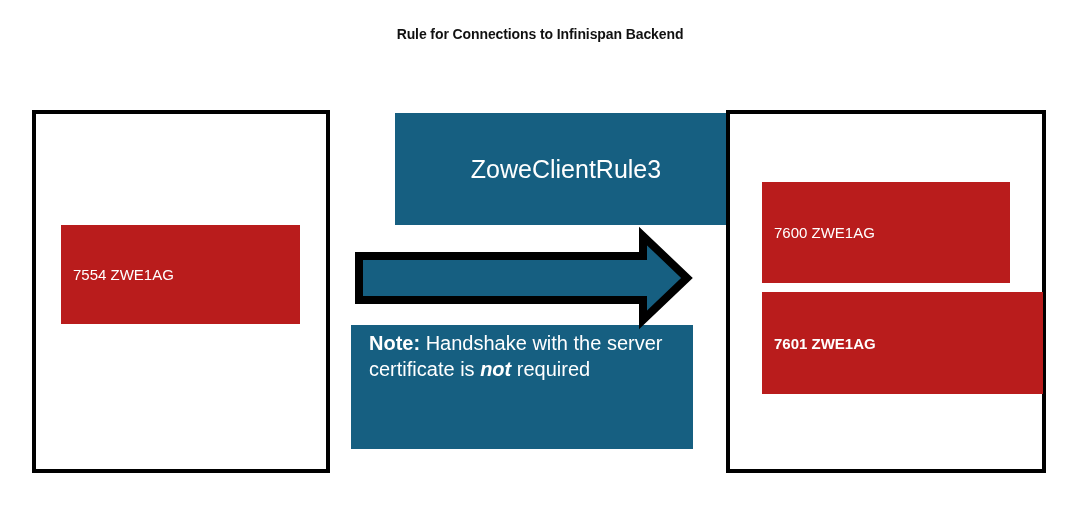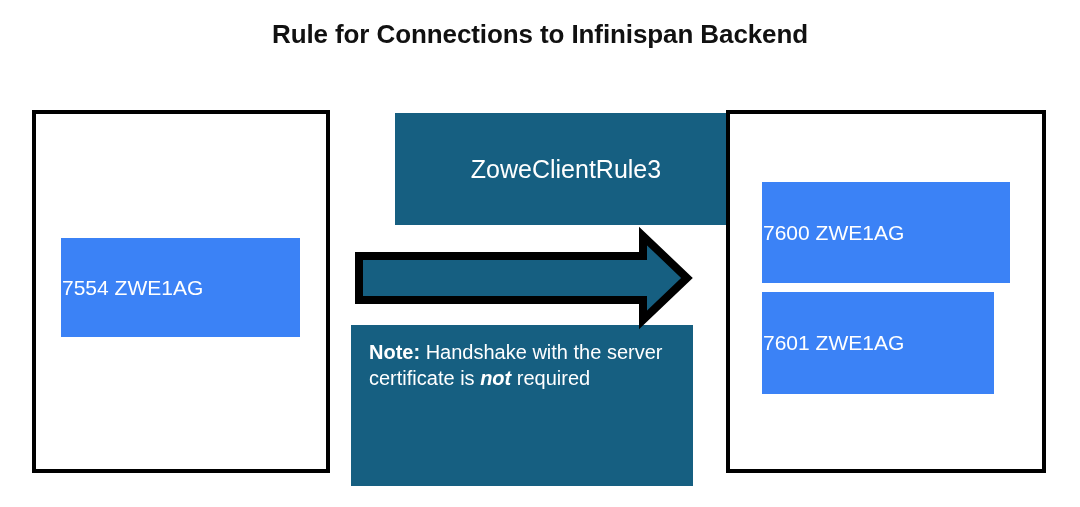--- a/index.html
+++ b/index.html
@@ -21,51 +21,51 @@
   }
 
   
   .title {
     position: absolute;
     left: 0;
     top: 20px;
     width: 1080px;
     text-align: center;
     font-weight: bold;
-    font-size: 26px;
+    font-size: 14px;
     line-height: 29px;
     color: #111111;
     letter-spacing: -0.1px;
   }
 
   
   .framed-box {
     position: absolute;
     background: #ffffff;
     border: 4px solid #000000;
     box-sizing: border-box;
   }
   #left-box  { left: 32px;  top: 110px; width: 298px; height: 363px; }
   #right-box { left: 726px; top: 110px; width: 320px; height: 363px; }
 
   
   .endpoint {
     position: absolute;
-    background: #3b82f6;
+    background: #b91c1c;
     color: #ffffff;
-    font-size: 21px;
+    font-size: 15px;
     display: flex;
     align-items: center;
     box-sizing: border-box;
-    padding-left: 1px;
+    padding-left: 12px;
     white-space: nowrap;
   }
-  #endpoint-7554 { left: 61px;  top: 225px; width: 239px; height: 99px; margin-top: 13px; }
+  #endpoint-7554 { left: 61px;  top: 225px; width: 239px; height: 99px; }
   #endpoint-7600 { left: 762px; top: 182px; width: 248px; height: 101px; }
-  #endpoint-7601 { left: 762px; top: 292px; width: 232px; height: 102px; }
+  #endpoint-7601 { left: 762px; top: 292px; width: 281px; height: 102px; font-weight: bold; }
 
   
   #rule-panel {
     position: absolute;
     left: 351px;
     top: 113px;
     width: 342px;
     height: 350px;
   }
   .teal-band {
@@ -78,22 +78,22 @@
   #rule-band-top {
     top: 0;
     height: 112px;
     display: flex;
     align-items: center;
     justify-content: center;
     margin-left: 44px;
   }
   #rule-band-bottom {
     top: 212px;
-    height: 161px;
-    padding: 14px 18px 0 18px;
+    height: 124px;
+    padding: 5px 18px 0 18px;
   }
   #rule-title {
     color: #ffffff;
     font-size: 25px;
     line-height: 30px;
     text-align: center;
   }
   #rule-note {
     color: #ffffff;
     font-size: 20px;

